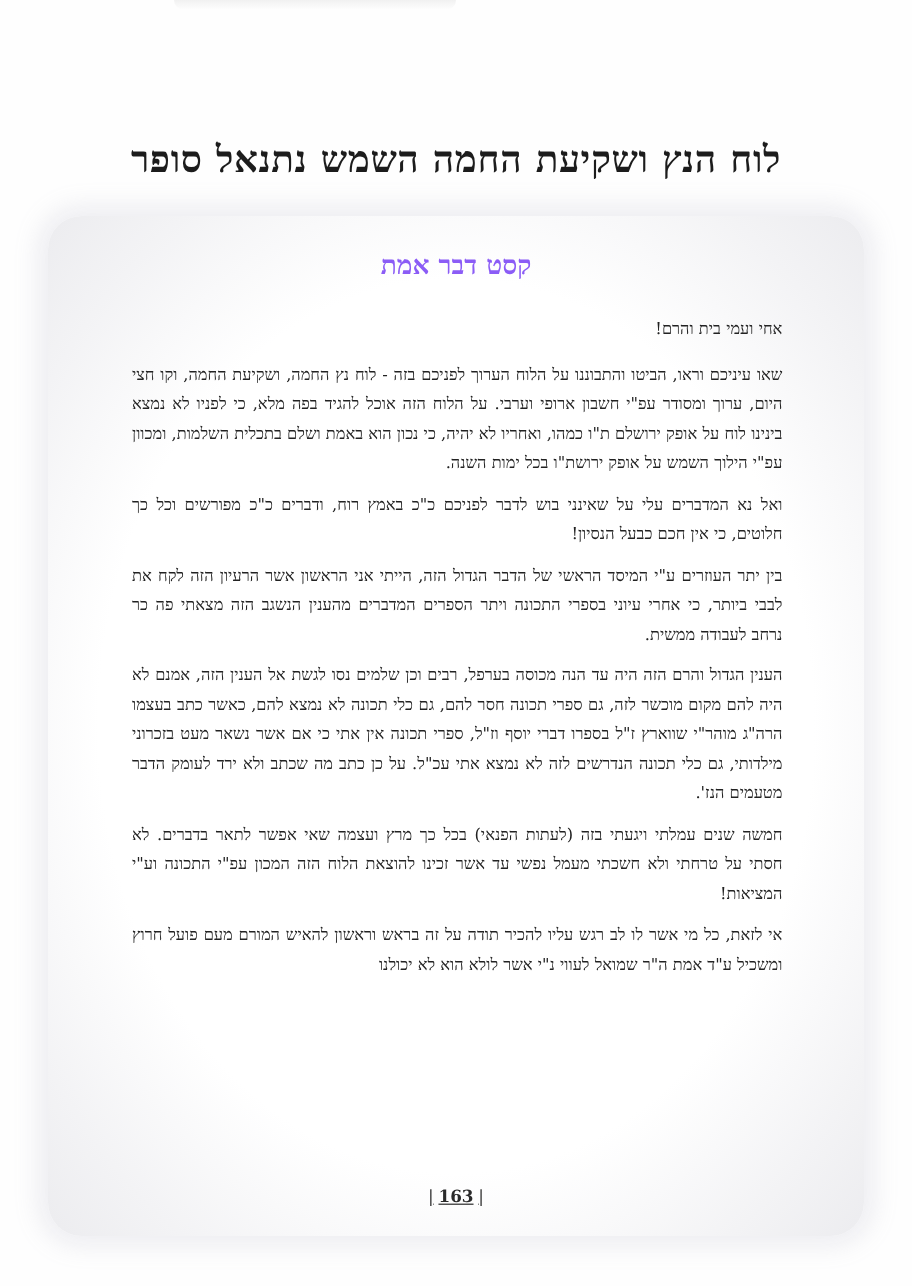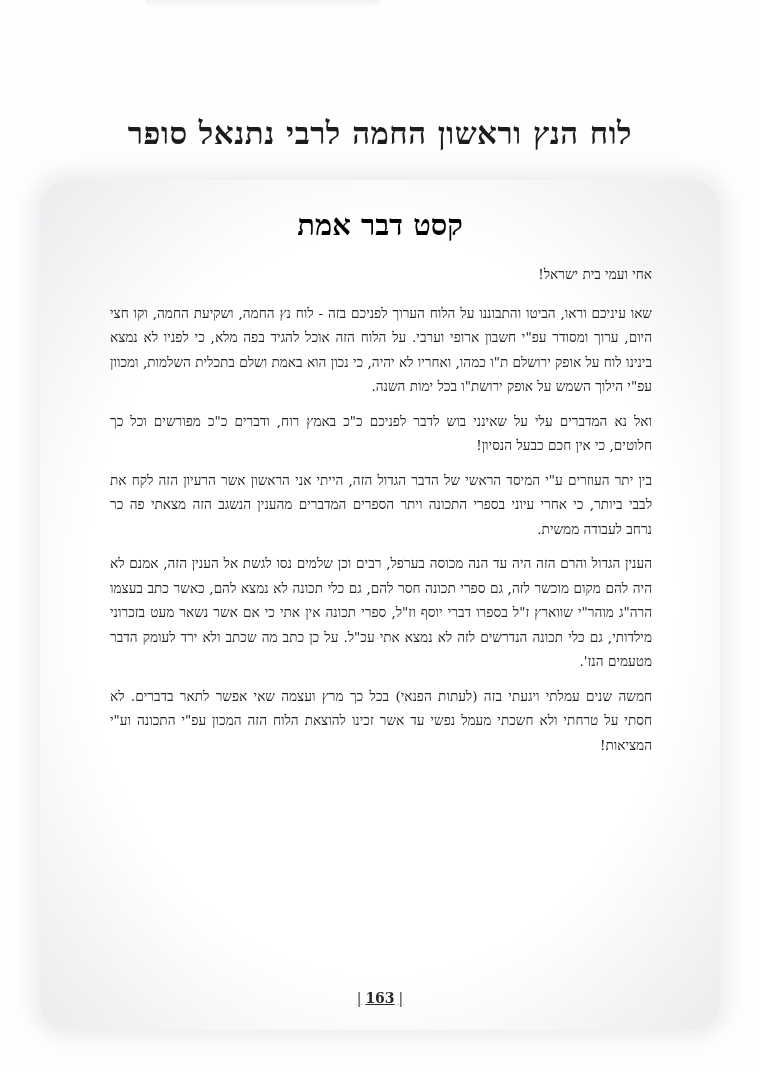--- a/index.html
+++ b/index.html
@@ -17,49 +17,50 @@
     font-family: "DejaVu Serif", serif; font-size: 31px; font-weight: bold; color: #1c1c1c; letter-spacing: 0.5px;
   }
   .panel {
     position: absolute; left: 40px; top: 180px; width: 680px; height: 850px;
     border-radius: 28px;
     background: radial-gradient(ellipse at center, #ffffff 62%, #f3f3f5 85%, #ececef 100%);
     box-shadow: 0 0 20px 8px rgba(235,235,240,0.9);
   }
   .panel-title {
     position: absolute; left: 0; right: 0; top: 208px; text-align: center; direction: rtl;
-    font-family: "DejaVu Serif", serif; font-size: 29px; font-weight: bold; color: #000000;
+    font-family: "DejaVu Serif", serif; font-size: 22px; font-weight: bold; color: #8b5cf6;
   }
   .body-text {
     position: absolute; left: 110px; width: 542px; top: 262px; direction: rtl; text-align: justify;
     font-family: "DejaVu Serif", serif; font-size: 13.6px; line-height: 24.5px; color: #222;
   }
   .body-text p { margin: 0 0 10px 0; }
   .body-text p.greeting { margin-bottom: 14px; }
   .page-number {
     position: absolute; left: 0; right: 0; top: 990px; text-align: center;
     font-family: "DejaVu Serif", serif; font-size: 14px; font-weight: bold; color: #2a2a2a; text-decoration: underline;
   }
   .page-number .bar { font-weight: normal; margin: 0 4px; color: #333; }
 </style>
 </head>
 <body>
 
 <div class="top-fade"></div>
 
-<div class="page-heading">לוח הנץ וראשון החמה לרבי נתנאל סופר</div>
+<div class="page-heading">לוח הנץ ושקיעת החמה השמש נתנאל סופר</div>
 
 <div class="panel"></div>
 
 <div class="panel-title">קסט דבר אמת</div>
 
 <div class="body-text">
-  <p class="greeting">אחי ועמי בית ישראל!</p>
+  <p class="greeting">אחי ועמי בית והרם!</p>
   <p>שאו עיניכם וראו, הביטו והתבוננו על הלוח הערוך לפניכם בזה - לוח נץ החמה, ושקיעת החמה, וקו חצי היום, ערוך ומסודר עפ"י חשבון ארופי וערבי. על הלוח הזה אוכל להגיד בפה מלא, כי לפניו לא נמצא בינינו לוח על אופק ירושלם ת"ו כמהו, ואחריו לא יהיה, כי נכון הוא באמת ושלם בתכלית השלמות, ומכוון עפ"י הילוך השמש על אופק ירושת"ו בכל ימות השנה.</p>
   <p>ואל נא המדברים עלי על שאינני בוש לדבר לפניכם כ"כ באמץ רוח, ודברים כ"כ מפורשים וכל כך חלוטים, כי אין חכם כבעל הנסיון!</p>
   <p>בין יתר העוזרים ע"י המיסד הראשי של הדבר הגדול הזה, הייתי אני הראשון אשר הרעיון הזה לקח את לבבי ביותר, כי אחרי עיוני בספרי התכונה ויתר הספרים המדברים מהענין הנשגב הזה מצאתי פה כר נרחב לעבודה ממשית.</p>
   <p>הענין הגדול והרם הזה היה עד הנה מכוסה בערפל, רבים וכן שלמים נסו לגשת אל הענין הזה, אמנם לא היה להם מקום מוכשר לזה, גם ספרי תכונה חסר להם, גם כלי תכונה לא נמצא להם, כאשר כתב בעצמו הרה"ג מוהר"י שווארץ ז"ל בספרו דברי יוסף וז"ל, ספרי תכונה אין אתי כי אם אשר נשאר מעט בזכרוני מילדותי, גם כלי תכונה הנדרשים לזה לא נמצא אתי עכ"ל. על כן כתב מה שכתב ולא ירד לעומק הדבר מטעמים הנז'.</p>
   <p>חמשה שנים עמלתי ויגעתי בזה (לעתות הפנאי) בכל כך מרץ ועצמה שאי אפשר לתאר בדברים. לא חסתי על טרחתי ולא חשכתי מעמל נפשי עד אשר זכינו להוצאת הלוח הזה המכון עפ"י התכונה וע"י המציאות!</p>
+  <p>אי לזאת, כל מי אשר לו לב רגש עליו להכיר תודה על זה בראש וראשון להאיש המורם מעם פועל חרוץ ומשכיל ע"ד אמת ה"ר שמואל לעווי נ"י אשר לולא הוא לא יכולנו</p>
 </div>
 
 <div class="page-number">
   <span class="bar">|</span><span>163</span><span class="bar">|</span>
 </div>
 
 </body></html>

